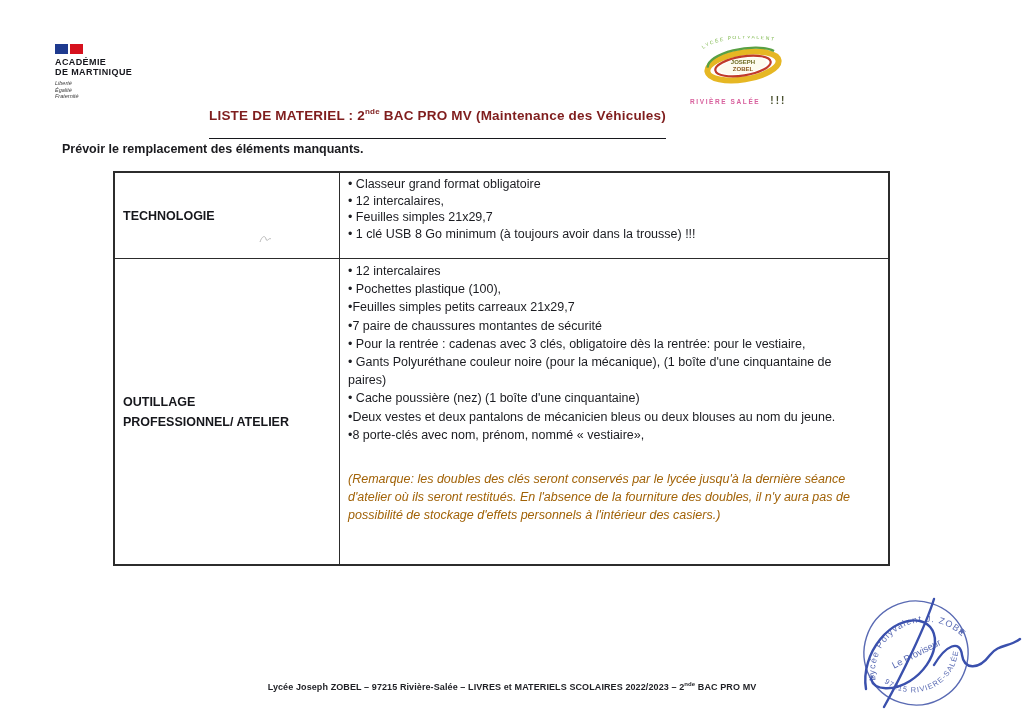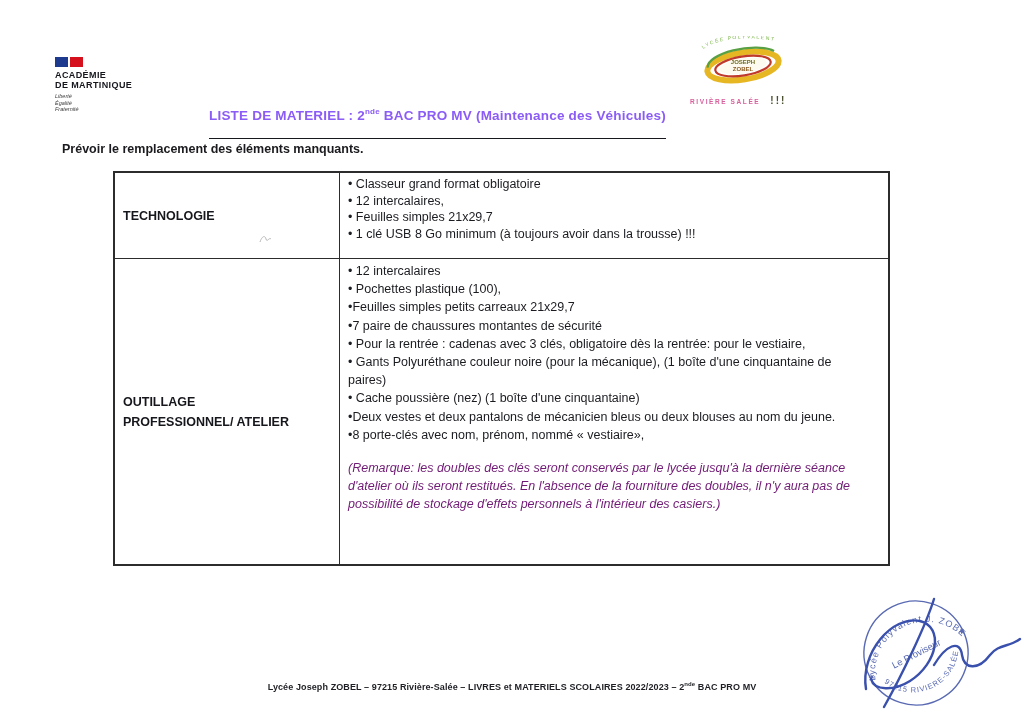--- a/index.html
+++ b/index.html
@@ -2,49 +2,49 @@
 <html><head>
 <meta charset="utf-8">
 <style>
   html,body{margin:0;padding:0;background:#e8e8e8;}
   .page{
     position:relative;width:1024px;height:725px;background:#ffffff;
     font-family:"Liberation Sans","DejaVu Sans",sans-serif;color:#1d1d1d;
     overflow:hidden;margin:0 auto;
   }
   
-  .academy{position:absolute;left:55px;top:57px;width:120px;}
+  .academy{position:absolute;left:55px;top:44px;width:120px;}
   .flag{display:flex;gap:2px;margin-bottom:3px;}
   .flag .b1{width:13px;height:10px;background:#1e3a8f;}
   .flag .b2{width:13px;height:10px;background:#d6111e;}
   .academy .nm{font-weight:bold;font-size:9px;line-height:10px;letter-spacing:.4px;color:#15161c;}
   .motto{margin-top:3px;font-style:italic;font-size:5.5px;line-height:6.5px;color:#3a3a3a;}
   
   .schoollogo{position:absolute;left:684px;top:36px;width:118px;}
   .citylne{display:flex;align-items:baseline;gap:10px;margin-top:1px;padding-left:6px;}
   .city{font-size:6.5px;font-weight:bold;letter-spacing:1.6px;color:#d8609d;}
   .excl{font-size:10px;font-weight:bold;letter-spacing:2px;color:#49502f;}
   
-  .title{position:absolute;left:209px;top:107px;font-size:13.5px;font-weight:bold;color:#8b5cf6;
+  .title{position:absolute;left:209px;top:107px;font-size:13.5px;font-weight:bold;color:#7f1d1d;
          border-bottom:1.6px solid #17181d;padding-bottom:15px;letter-spacing:.2px;}
   .title sup{font-size:8px;vertical-align:super;}
   .notice{position:absolute;left:62px;top:142px;font-size:12.5px;font-weight:bold;color:#1b1b1f;}
   
   .mtable{position:absolute;left:113px;top:171px;width:773px;border:2px solid #2c2c2c;}
   .trow{display:flex;}
   .trow.r1{border-bottom:1.8px solid #2c2c2c;min-height:85px;}
   .trow.r2{min-height:305px;}
   .catcell{width:225px;flex:0 0 225px;border-right:1.6px solid #2c2c2c;display:flex;
            flex-direction:column;justify-content:center;padding:4px 16px 4px 8px;box-sizing:border-box;}
   .catcell div{font-weight:bold;font-size:12.5px;line-height:20px;color:#16171c;}
   .itemcell{flex:1;padding:3px 28px 4px 8px;box-sizing:border-box;font-size:12.5px;color:#1b1c21;}
   .r1 .itemcell div{line-height:16.6px;}
   .r2 .itemcell div{line-height:18.2px;}
   .itemcell .b{font-weight:normal;}
-  .remark{margin-top:15px;font-style:italic;font-size:12.5px;line-height:18px;color:#701a75;max-width:540px;}
+  .remark{margin-top:26px;font-style:italic;font-size:12.5px;line-height:18px;color:#a16207;max-width:540px;}
   .artifact{position:absolute;left:258px;top:233px;opacity:.65;}
   
   .footer{position:absolute;left:0;top:681px;width:100%;text-align:center;
           font-size:9px;font-weight:bold;color:#1e1f24;letter-spacing:.1px;}
   .footer sup{font-size:6px;}
   
   .stamp{position:absolute;left:836px;top:583px;width:188px;height:142px;}
 </style>
 </head>
 <body>

